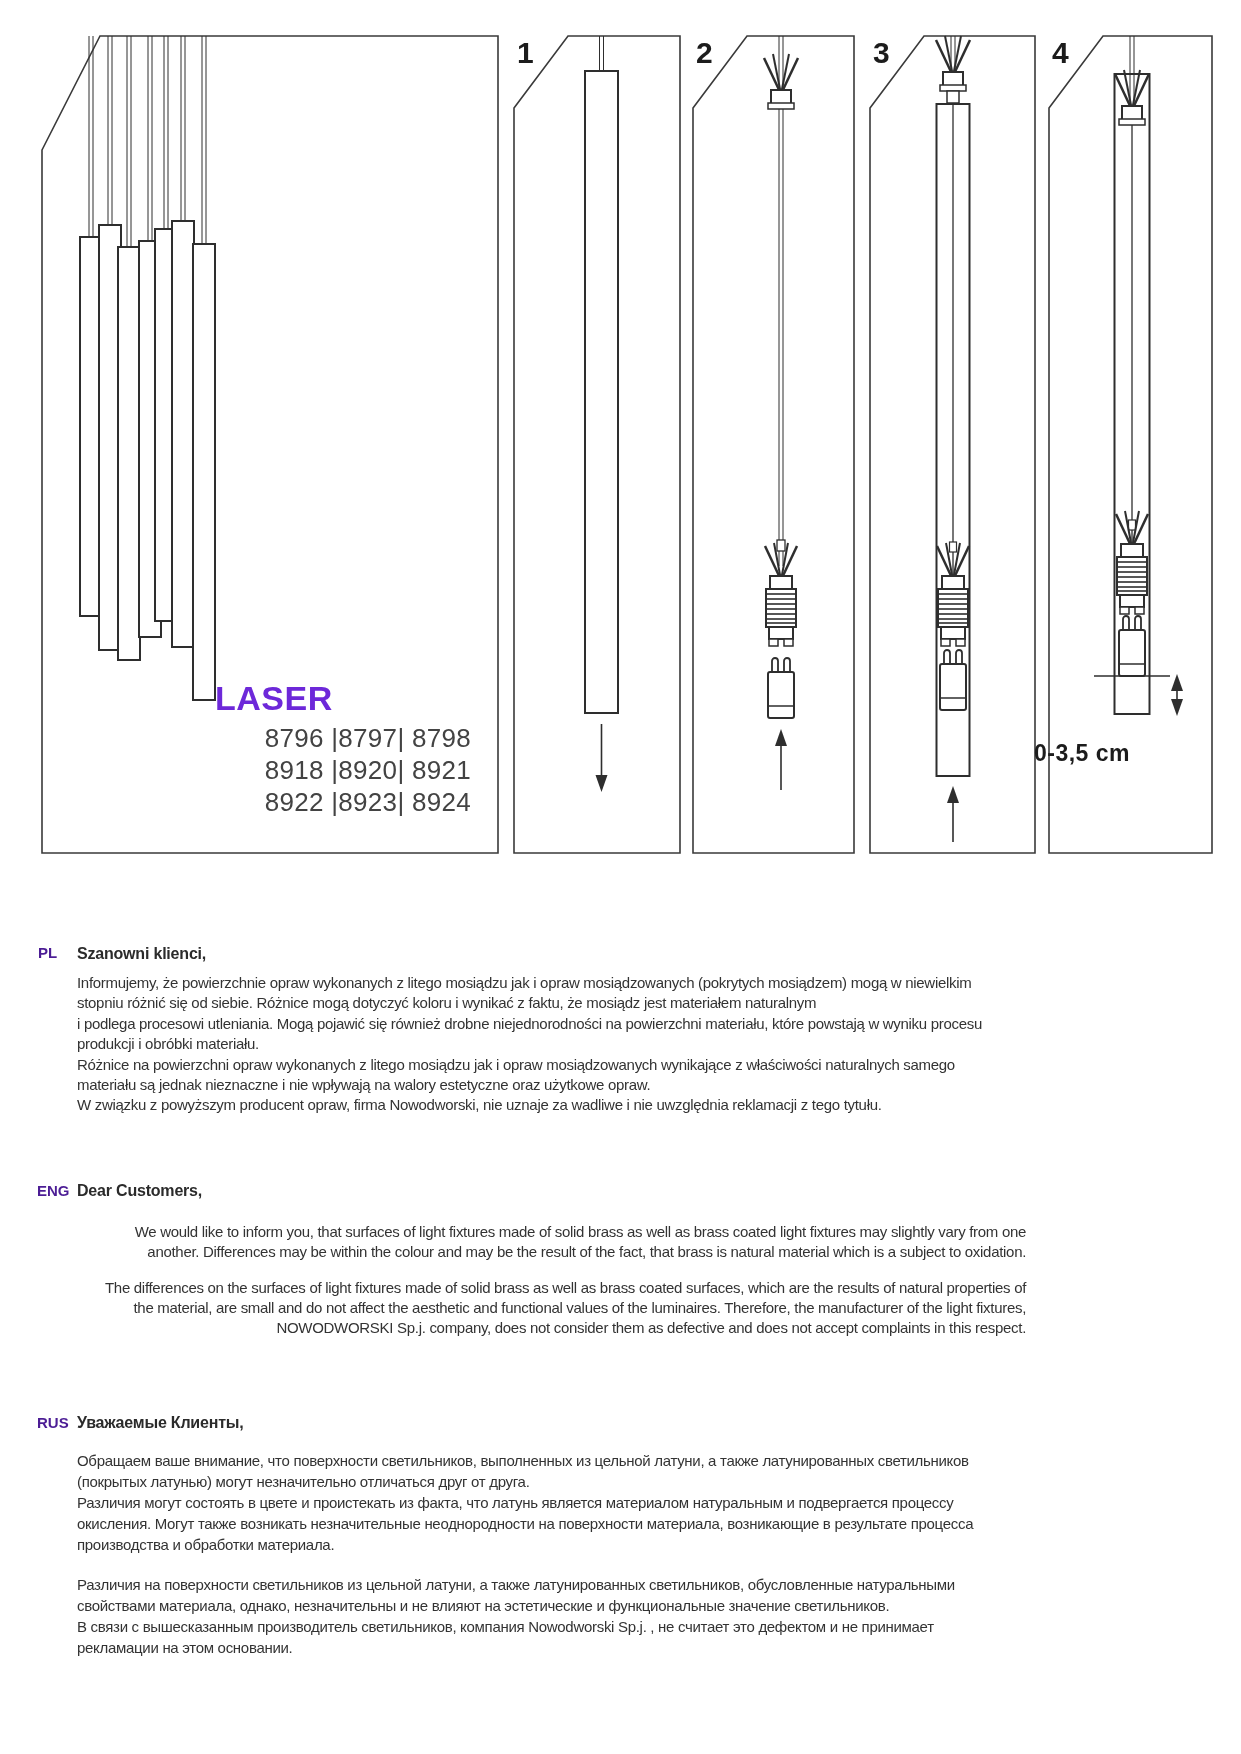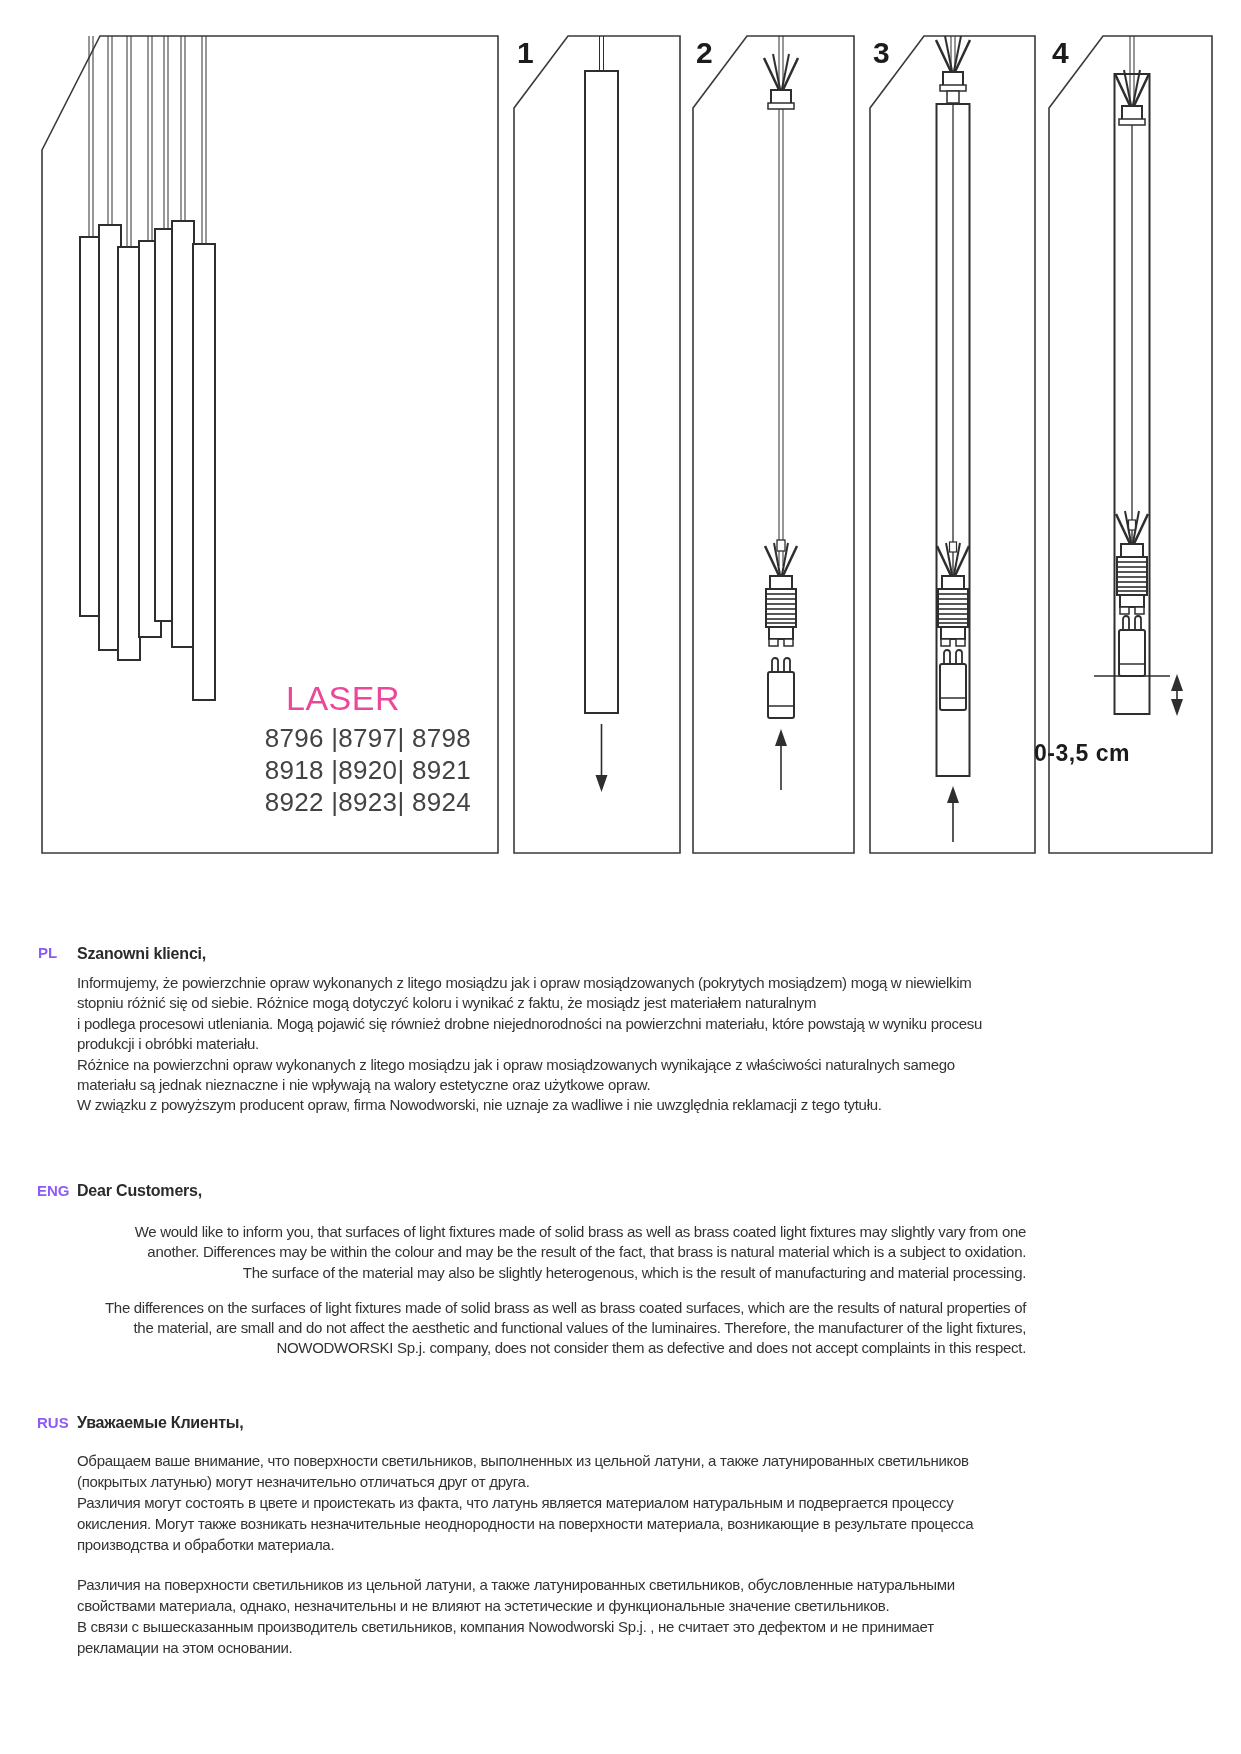--- a/index.html
+++ b/index.html
@@ -6,32 +6,32 @@
   .sheet {
     position:relative; width:1241px; height:1754px; background:#ffffff;
     font-family:"Liberation Sans", sans-serif; color:#2e2e2e; overflow:hidden;
   }
   .diagram { position:absolute; left:0; top:0; width:1241px; height:870px; }
   .abs { position:absolute; }
   .step-num {
     font-size:30px; font-weight:bold; color:#1c1c1c; letter-spacing:0;
   }
   .product-title {
-    left:215px; top:679px; width:256px; text-align:center;
-    font-size:34px; font-weight:normal; color:#ec4899; letter-spacing:0.5px;
+    left:215px; top:679px; width:256px; text-align:left;
+    font-size:34px; font-weight:bold; color:#6d28d9; letter-spacing:0.5px;
   }
   .model-lines {
     left:215px; top:722px; width:256px; text-align:right;
     font-size:26px; line-height:32px; color:#434343; letter-spacing:0.3px;
   }
   .measure-label {
     left:1024px; top:740px; width:116px; text-align:center;
     font-size:23px; font-weight:bold; color:#1c1c1c; letter-spacing:0.5px;
   }
-  .lang-label { font-size:15px; font-weight:bold; color:#8b5cf6; }
+  .lang-label { font-size:15px; font-weight:bold; color:#4c1d95; }
   .sec-heading { font-size:16px; font-weight:bold; color:#2b2b2b; letter-spacing:-0.2px; }
   .body-text { font-size:15px; color:#333333; letter-spacing:-0.3px; white-space:nowrap; }
   .body-text .line { display:block; }
   #pl-body .line  { line-height:20.4px; }
   #eng-body .line { line-height:20.3px;text-align:right; }
   #rus-body .line { line-height:21px; }
   .para2-eng { margin-top:15px;margin-left:28px; }
   .para2-rus { margin-top:19px; }
 </style>
 </head>
@@ -207,21 +207,20 @@
     </div>
   </div>
 
   <div>
     <span class="abs lang-label" style="left:37px; top:1182px;">ENG</span>
     <span class="abs sec-heading" style="left:77px; top:1182px;">Dear Customers,</span>
     <div id="eng-body" class="abs body-text" style="left:77px; top:1222px;">
       <div>
         <span class="line">We would like to inform you, that surfaces of light fixtures made of solid brass as well as brass coated light fixtures may slightly vary from one</span>
         <span class="line">another. Differences may be within the colour and may be the result of the fact, that brass is natural material which is a subject to oxidation.</span>
-        <span class="line">The surface of the material may also be slightly heterogenous, which is the result of manufacturing and material processing.</span>
       </div>
       <div class="para2-eng">
         <span class="line">The differences on the surfaces of light fixtures made of solid brass as well as brass coated surfaces, which are the results of natural properties of</span>
         <span class="line">the material, are small and do not affect the aesthetic and functional values of the luminaires. Therefore, the manufacturer of the light fixtures,</span>
         <span class="line">NOWODWORSKI Sp.j. company, does not consider them as defective and does not accept complaints in this respect.</span>
       </div>
     </div>
   </div>
 
   <div>

